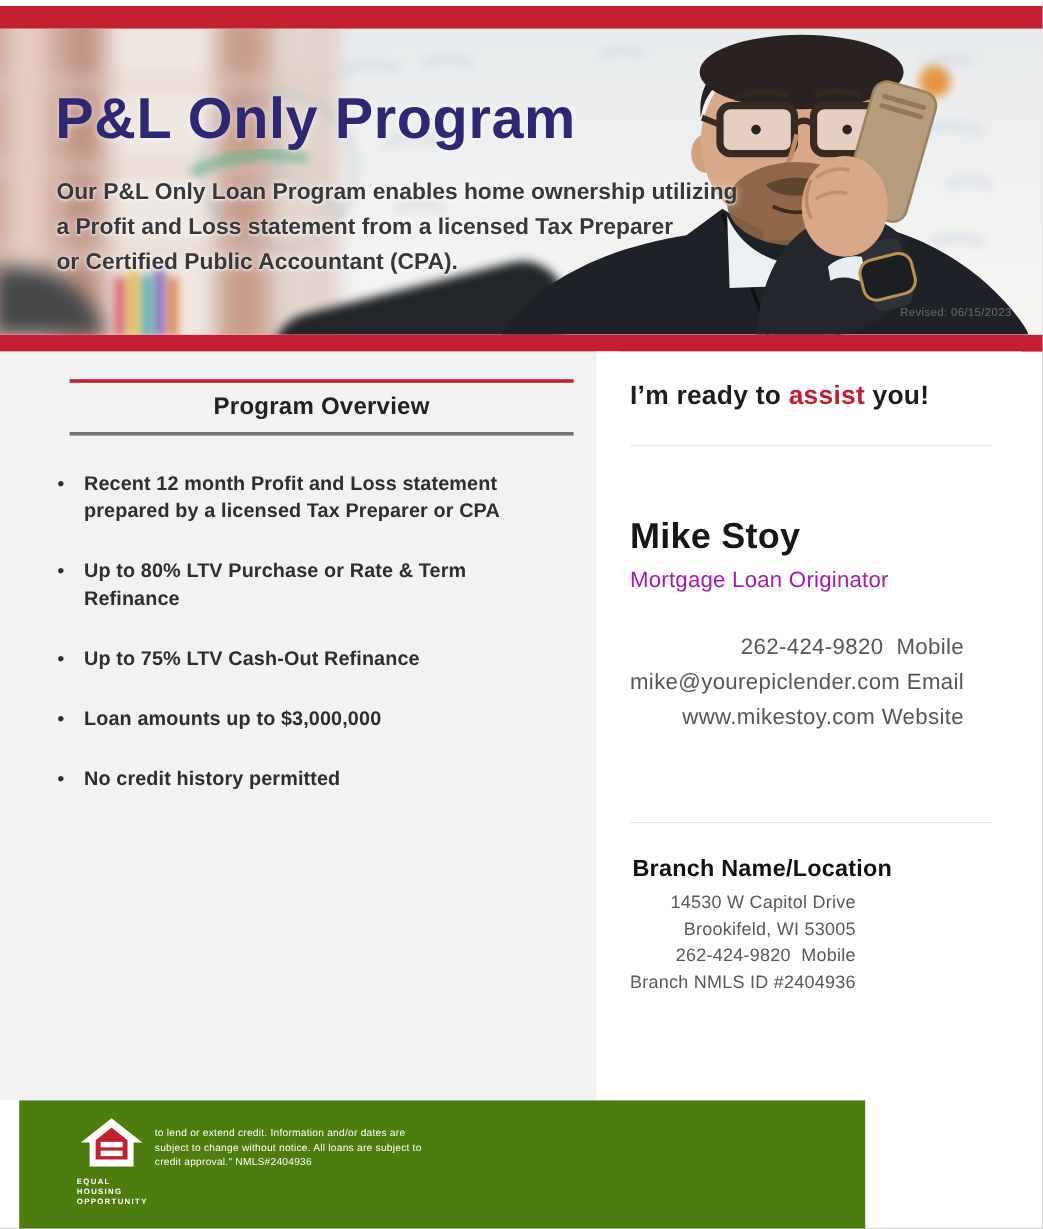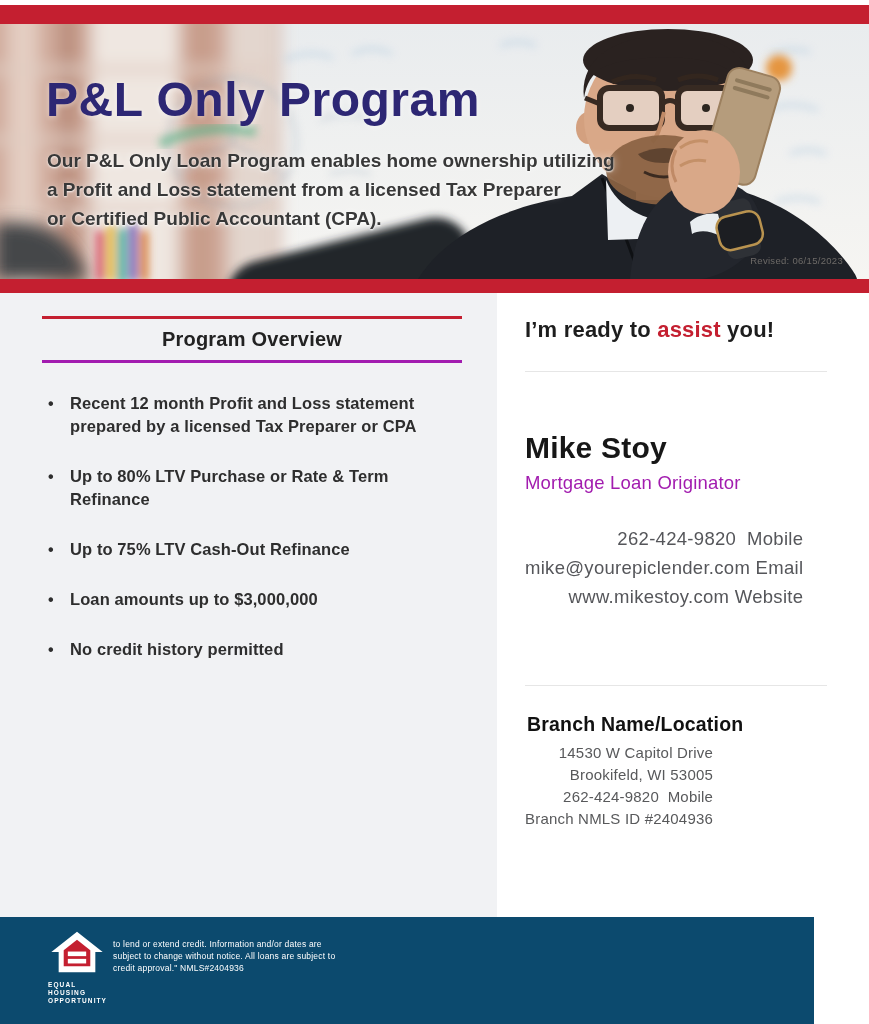--- a/index.html
+++ b/index.html
@@ -28,22 +28,22 @@
     margin-top:12px;
   }
   .revised{
     position:absolute;right:26px;bottom:13px;z-index:3;
     font-size:9.5px;color:#6d6a67;letter-spacing:.3px;
   }
   
   .panel-left{position:absolute;top:293px;left:0;width:515px;height:624px;background:#F1F2F4;}
   .panel-right{position:absolute;top:293px;left:497px;width:354px;height:624px;background:#ffffff;text-align:right;}
   .po-head{
-    position:absolute;top:23px;left:42px;width:420px;
-    border-top:3px solid #C41F30;border-bottom:3px solid #a21caf;
+    position:absolute;top:23px;left:58px;width:420px;
+    border-top:3px solid #C41F30;border-bottom:3px solid #737373;
     text-align:center;padding:9px 0;
   }
   .po-head .t{font-size:20px;font-weight:bold;color:#222;letter-spacing:.2px;}
   .bullets{
     position:absolute;top:99px;left:46px;width:404px;
     list-style:none;margin:0;padding:0;
   }
   .bullets li{
     position:relative;padding-left:24px;margin-bottom:27px;
     font-size:16.5px;font-weight:bold;color:#2E2E2E;line-height:23px;
@@ -56,21 +56,21 @@
   .divider{position:absolute;left:28px;width:302px;height:1px;background:#e6e6e6;}
   .d1{top:78px;} .d2{top:392px;}
   .agent-name{position:absolute;top:138px;left:28px;font-size:30px;font-weight:bold;color:#171717;letter-spacing:.2px;}
   .agent-role{position:absolute;top:179px;left:28px;font-size:18.5px;color:#a21caf;letter-spacing:.2px;}
   .contact{position:absolute;top:231px;left:28px;font-size:18.5px;color:#55565A;line-height:29px;letter-spacing:.3px;}
   .contact div{white-space:pre-wrap;}
   .branch-head{position:absolute;top:420px;left:30px;font-size:19.5px;font-weight:bold;color:#111;letter-spacing:.2px;}
   .branch{position:absolute;top:449px;left:28px;font-size:15px;color:#58595B;line-height:22px;letter-spacing:.2px;}
   .branch div{white-space:pre-wrap;}
   
-  .footer{position:absolute;top:917px;left:0;width:814px;height:107px;background:#0c4a6e;}
+  .footer{position:absolute;top:917px;left:16px;width:705px;height:107px;background:#4d7c0f;}
   .eho{position:absolute;left:48px;top:13px;width:58px;text-align:center;}
   .eho-label{margin-top:3px;font-size:6.5px;font-weight:bold;color:#ffffff;letter-spacing:1.1px;line-height:8px;text-align:left;}
   .disclaimer{position:absolute;left:113px;top:21px;font-size:8.5px;color:#ffffff;line-height:12px;letter-spacing:.2px;}
 </style>
 </head>
 <body>
 
 <div class="page">
 
   <div class="band-top-white"></div>

